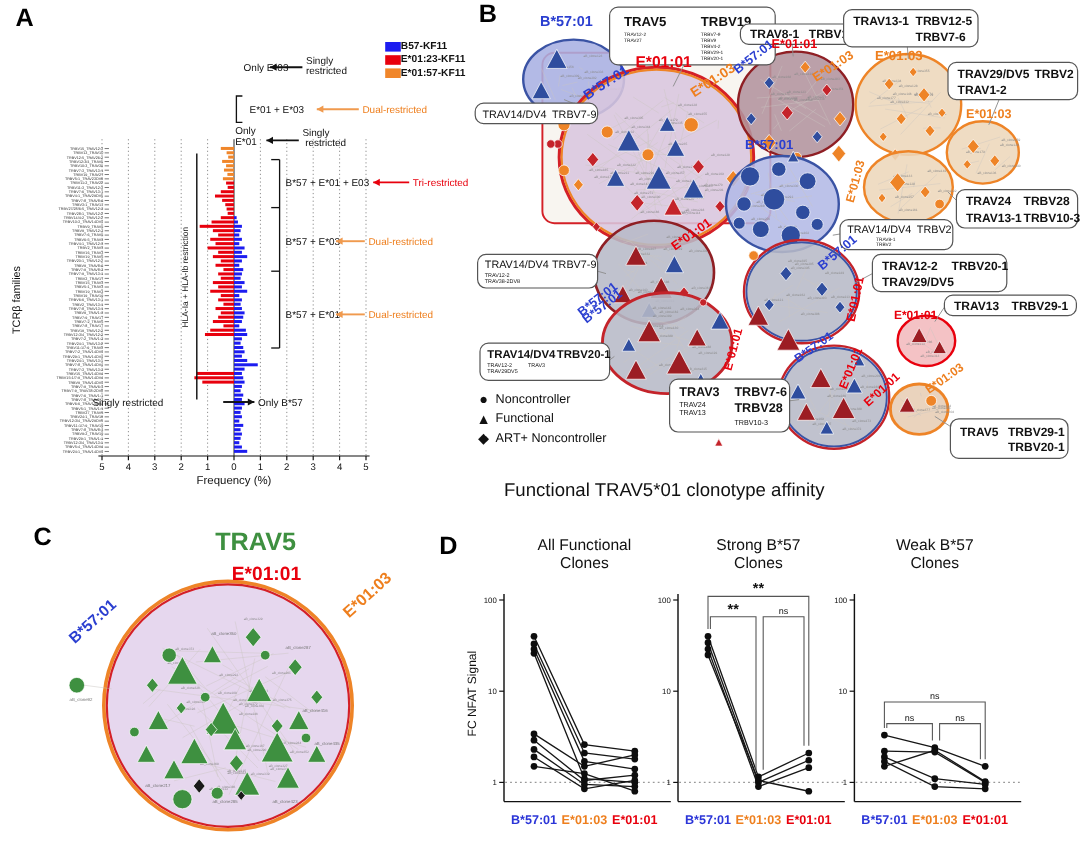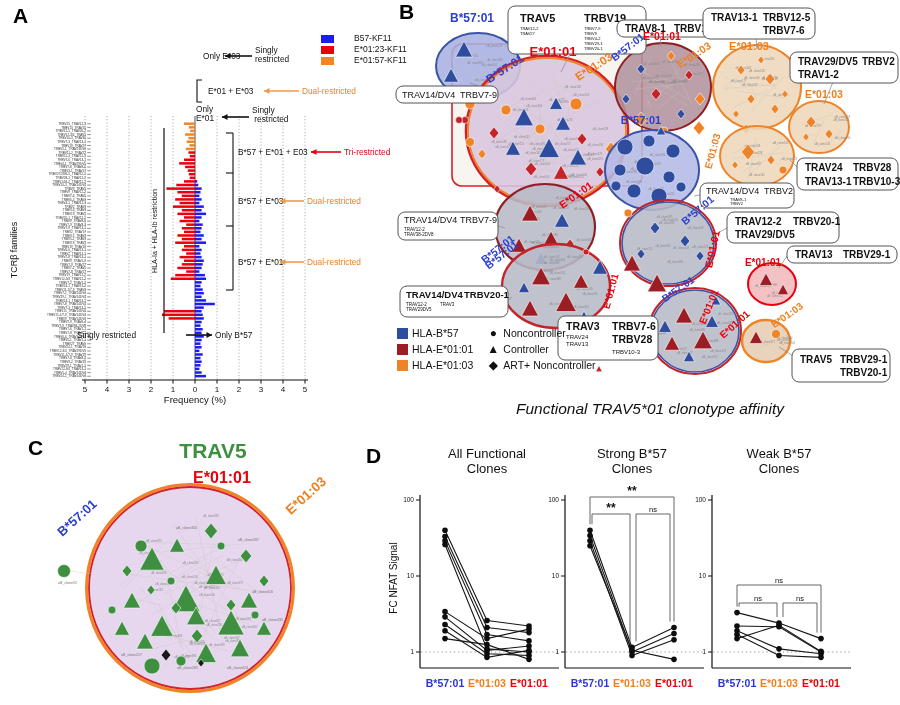--- a/index.html
+++ b/index.html
@@ -1,29 +1,29 @@
 <!DOCTYPE html>
 <html><head>
 <meta charset="utf-8">
 <style>
   html,body{margin:0;padding:0;background:#fff;}
   .fig{position:relative;width:900px;height:705px;background:#fff;overflow:hidden;
        font-family:"Liberation Sans",sans-serif;color:#111;}
   .fig svg{position:absolute;left:0;top:0;font-family:"Liberation Sans",sans-serif;}
   .panel-letter{position:absolute;font-size:21px;font-weight:bold;color:#000;}
   .a-legend{position:absolute;left:321px;top:33px;font-size:8.5px;line-height:11px;}
-  .a-leg-row{display:flex;align-items:center;gap:20px;}
+  .a-leg-row{display:flex;align-items:center;gap:0;font-weight:bold;}
   .a-sw{display:inline-block;width:13px;height:8px;}
   .b-legend{position:absolute;left:397px;top:326px;display:flex;gap:14px;font-size:10.5px;}
   .b-leg-col{display:flex;flex-direction:column;gap:2px;}
   .b-leg-row{display:flex;align-items:center;gap:4px;height:14px;}
   .b-sw{display:inline-block;width:11px;height:11px;}
   .b-glyph{display:inline-block;width:12px;font-size:12px;text-align:center;}
-  .d-title{position:absolute;left:420px;top:400px;width:460px;text-align:center;
-           font-size:15.5px;color:#111;font-style:italic;}
+  .d-title{position:absolute;left:420px;top:400px;width:460px;
+           font-size:15.5px;color:#111;}
 </style>
 </head>
 <body>
 
 <div class="fig">
   <svg id="fig-svg" width="900" height="705" viewBox="0 0 900 705">
       <g>
         <line x1="173" y1="116" x2="173" y2="380" stroke="#777" stroke-width="0.7" stroke-dasharray="1,2.2"></line>
         <line x1="217" y1="116" x2="217" y2="380" stroke="#777" stroke-width="0.7" stroke-dasharray="1,2.2"></line>
         <line x1="151" y1="116" x2="151" y2="380" stroke="#777" stroke-width="0.7" stroke-dasharray="1,2.2"></line>
@@ -1066,40 +1066,26 @@
     </div>
     <div class="a-leg-row">
       <span class="a-sw" style="background: rgb(240, 134, 42);"></span>
       <span>E*01:57-KF11</span>
     </div>
   </div>
 
   <div class="b-legend">
     <div class="b-leg-col">
       <div class="b-leg-row">
-        <span class="b-sw" style="background: rgb(47, 77, 158);"></span>
-        <span>HLA-B*57</span>
-      </div>
-      <div class="b-leg-row">
-        <span class="b-sw" style="background: rgb(156, 29, 35);"></span>
-        <span>HLA-E*01:01</span>
-      </div>
-      <div class="b-leg-row">
-        <span class="b-sw" style="background: rgb(238, 132, 39);"></span>
-        <span>HLA-E*01:03</span>
-      </div>
-    </div>
-    <div class="b-leg-col">
-      <div class="b-leg-row">
         <span class="b-glyph">●</span>
         <span>Noncontroller</span>
       </div>
       <div class="b-leg-row">
         <span class="b-glyph">▲</span>
-        <span>Controller</span>
+        <span>Functional</span>
       </div>
       <div class="b-leg-row">
         <span class="b-glyph">◆</span>
         <span>ART+ Noncontroller</span>
       </div>
     </div>
   </div>
 
   <div class="d-title">Functional TRAV5*01 clonotype affinity</div>
 </div>

